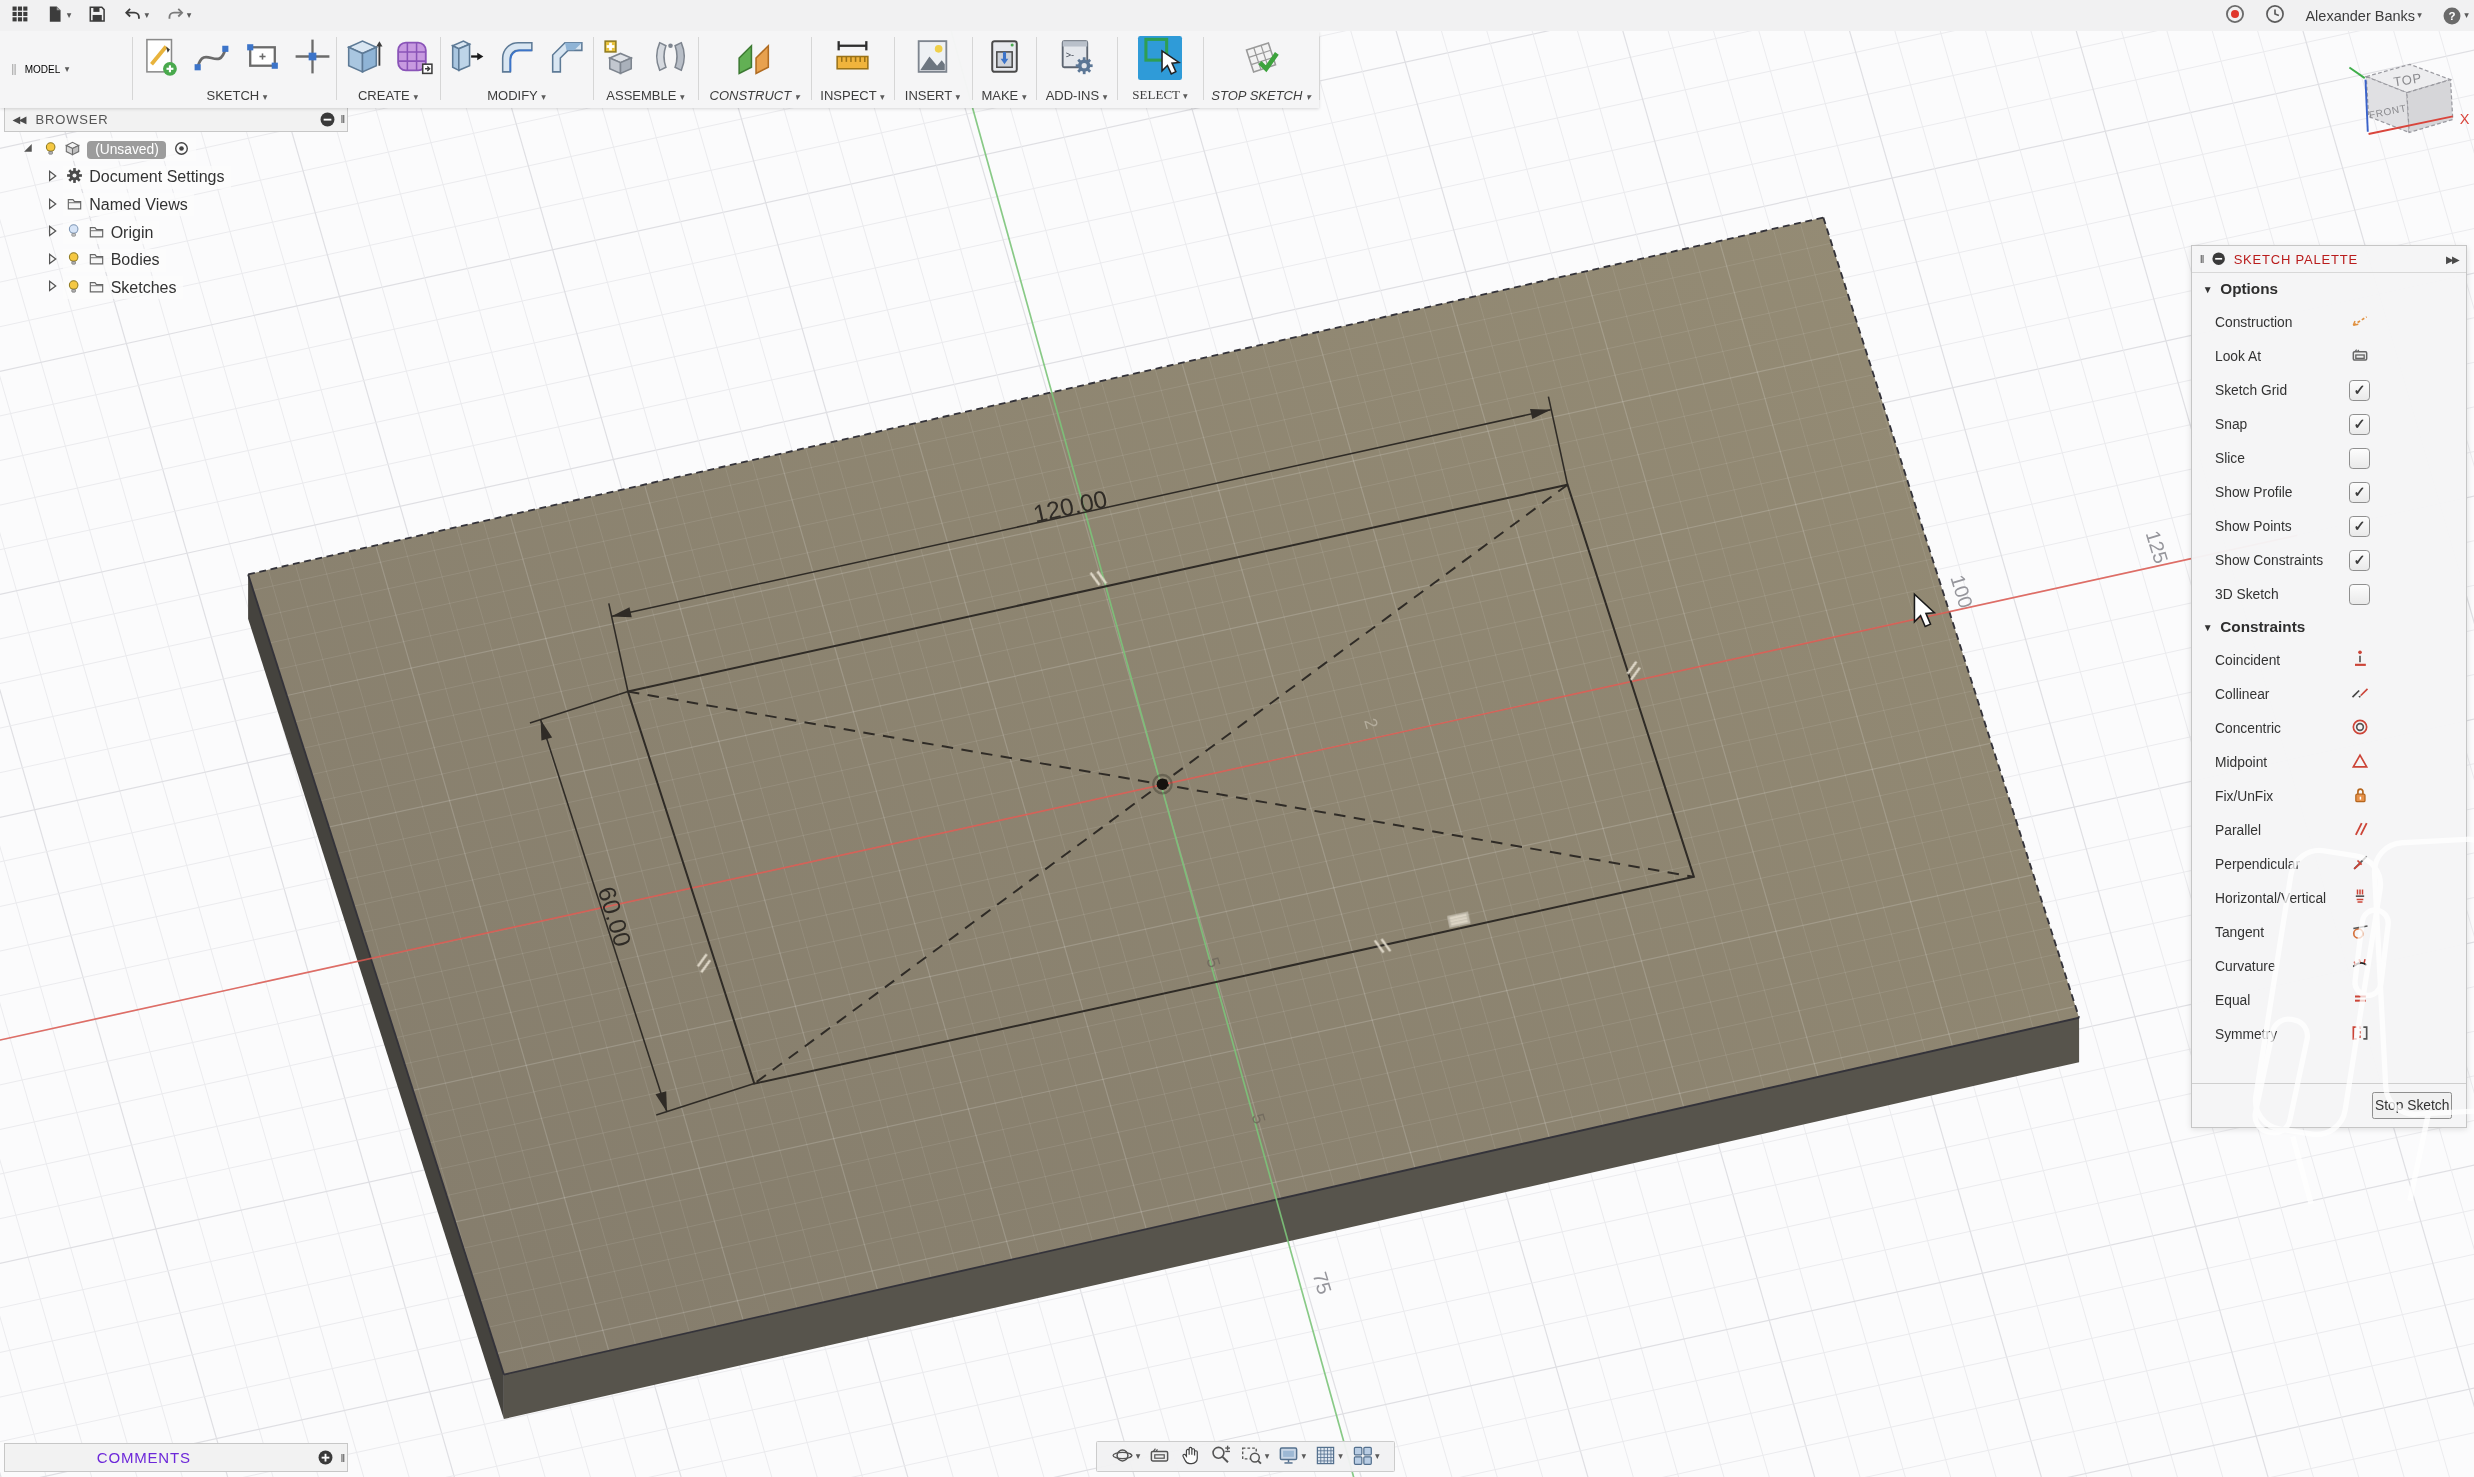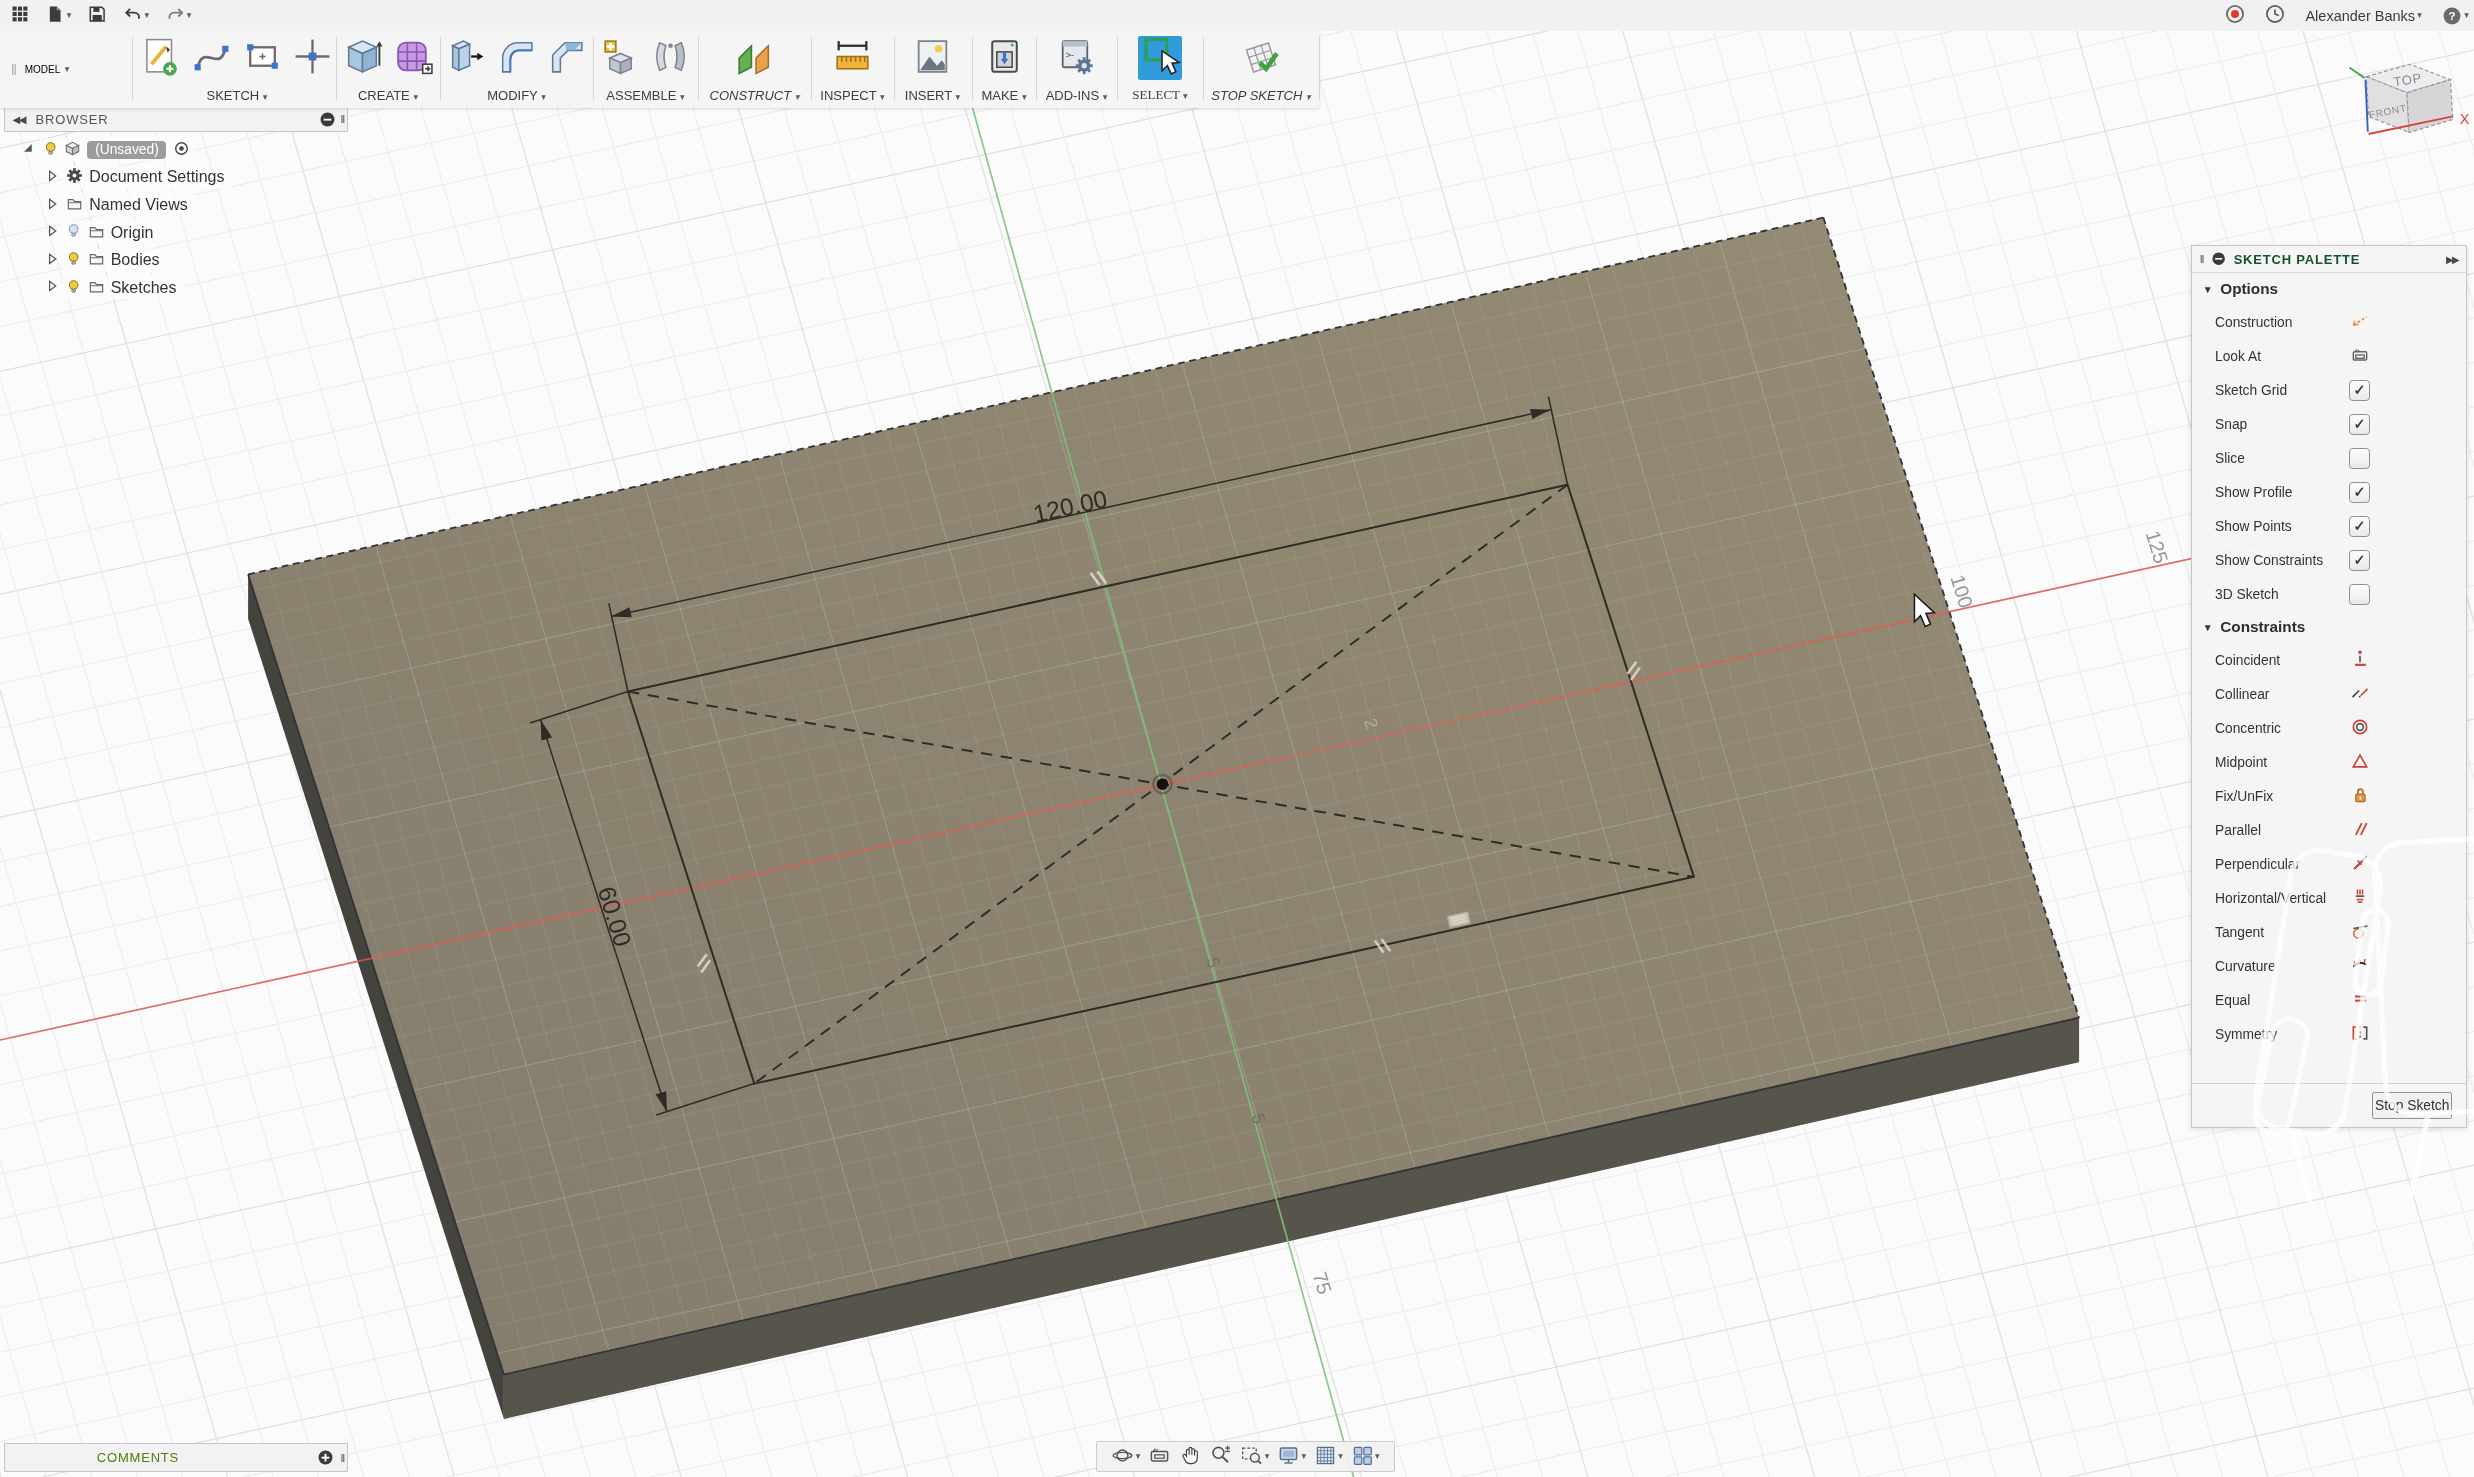--- a/index.html
+++ b/index.html
@@ -36,38 +36,38 @@
   .tree-row{height:27.6px;display:flex;align-items:center;}
   .tree-chip{display:flex;align-items:center;background:rgba(252,252,252,0.72);border-radius:1.5px;
              padding:1.5px 6.1px 1.5px 3.1px;gap:6.1px;}
   .tree-label{font-size:16px;color:#333;white-space:nowrap;}
   .tree-sel{background:#9c9c9c;color:#fff;padding:1.5px 7.7px;font-size:13.8px;border-radius:4px;}
   
   #palette{position:absolute;left:2191px;top:245px;width:276px;height:883px;z-index:30;
     background:rgba(245,245,246,0.97);border:0.8px solid #c6c6c6;box-sizing:border-box;
     box-shadow:0 1.5px 6.1px rgba(0,0,0,0.12);}
   #palette-header{height:26px;border-bottom:0.8px solid #d8d8d8;display:flex;align-items:center;gap:7.7px;padding:0 7.7px;}
-  #palette-header .title{font-size:13px;color:#14532d;letter-spacing:0.8px;flex:1;font-weight:bold;}
+  #palette-header .title{font-size:13px;color:#b91c1c;letter-spacing:0.8px;flex:1;}
   .pal-section-h{height:32px;display:flex;align-items:center;gap:7.7px;padding-left:10.7px;
                  font-size:15.3px;font-weight:bold;color:#2e2e2e;}
   .pal-tri{font-size:10px;color:#333;}
   .pal-row{height:34px;display:flex;align-items:center;padding-left:23px;cursor:pointer;}
   .pal-row .lbl{font-size:13.8px;color:#333;width:129px;}
   .pal-ctl{width:31px;display:flex;justify-content:center;}
   .ckbox{width:19px;height:19px;border:1.1px solid #909090;border-radius:3.8px;
          background:linear-gradient(#fdfdfd,#e9e9e9);display:flex;align-items:center;justify-content:center;
          font-size:14.5px;color:#3c3c3c;font-weight:bold;}
   #pal-footer{position:absolute;left:0;right:0;bottom:0;height:43px;border-top:0.8px solid #cfcfcf;}
   #stop-sketch-btn{position:absolute;right:13.8px;top:8.4px;width:78px;height:25px;background:#f1f1f1;
      border:0.8px solid #8f8f8f;border-radius:2.3px;font-size:13.8px;color:#333;display:flex;
      align-items:center;justify-content:center;cursor:pointer;}
   
   #comments{position:absolute;left:3.8px;top:1443px;width:344px;height:29px;background:#f2f2f2;
     border:0.8px solid #c7c7c7;display:flex;align-items:center;z-index:30;box-sizing:border-box;}
-  #comments .title{font-size:13px;color:#4d7c0f;letter-spacing:0.8px;margin-left:92px;flex:1;}
+  #comments .title{font-size:15px;color:#6d28d9;letter-spacing:0.8px;margin-left:92px;flex:1;}
   #navbar{position:absolute;left:1096px;top:1441px;width:299px;height:31px;background:rgba(241,241,242,0.95);
     border:0.8px solid #cccccc;border-radius:1.5px;display:flex;align-items:center;justify-content:center;
     gap:7.7px;z-index:30;box-sizing:border-box;}
   .nav-item{display:flex;align-items:center;gap:1.5px;cursor:pointer;}
   
   #keycast{position:absolute;left:1839px;top:1293px;font-size:80px;color:#3e3e3e;z-index:45;
            letter-spacing:1.5px;}
   #mouse-overlay{position:absolute;left:0;top:0;z-index:50;pointer-events:none;}
   #viewport-svg{position:absolute;left:0;top:0;z-index:1;}
 </style>

